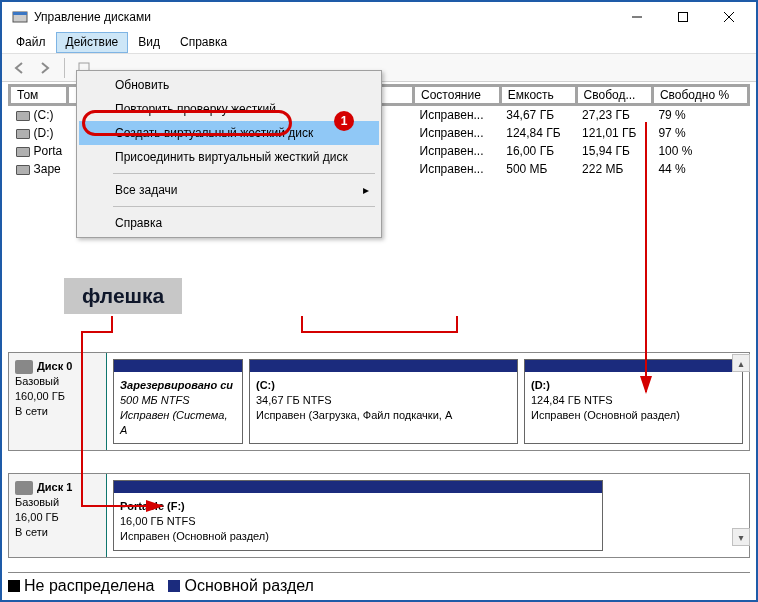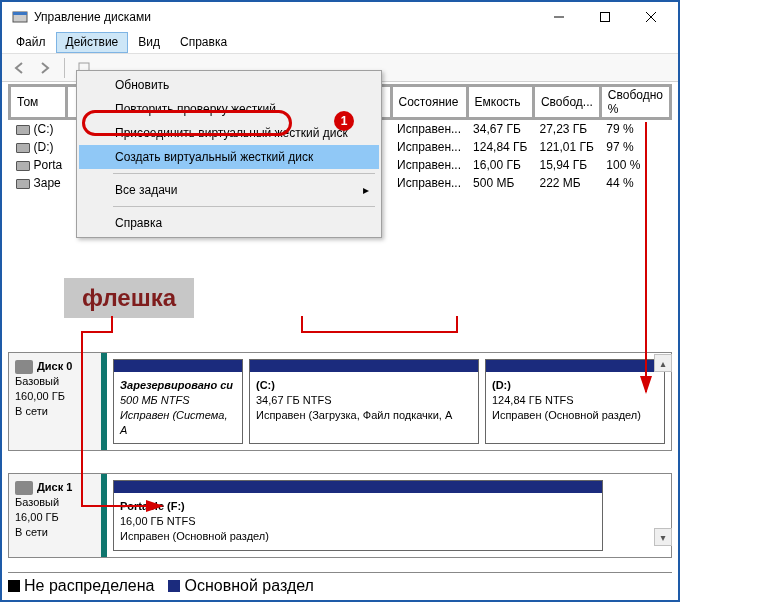--- a/index.html
+++ b/index.html
@@ -1,17 +1,17 @@
 <!DOCTYPE html>
 <html><head>
 <meta charset="utf-8">
 <style>
   * { box-sizing: border-box; margin: 0; padding: 0; }
   body { font-family: "Segoe UI", Tahoma, sans-serif; font-size: 12px; background: #fff; }
-  .window { width: 680px; height: 602px; border: 2px solid #1e5ba8; position: relative; background: #fff; }
+  .window { width: 758px; height: 602px; border: 2px solid #1e5ba8; position: relative; background: #fff; }
   .titlebar { height: 30px; display: flex; align-items: center; padding: 0 4px; background: #fff; }
   .titlebar .icon { width: 16px; height: 16px; margin: 0 6px; }
   .titlebar .title { flex: 1; font-size: 12px; }
   .win-controls { display: flex; }
   .win-btn { width: 46px; height: 28px; display: flex; align-items: center; justify-content: center; }
   .menubar { height: 22px; display: flex; align-items: stretch; padding: 0 4px; border-bottom: 1px solid #e0e0e0; }
   .menu-item { padding: 3px 10px; cursor: default; }
   .menu-item.active { background: #cde6f7; border: 1px solid #7eb4e4; padding: 2px 9px; }
   .toolbar { height: 28px; border-bottom: 1px solid #d0d0d0; display: flex; align-items: center; padding: 0 6px; gap: 4px; background: #f8f8f8; }
   .tb-btn { width: 22px; height: 22px; display:flex; align-items:center; justify-content:center; opacity:.55; }
@@ -23,25 +23,25 @@
   .dd-sep { height:1px; background:#c0c0c0; margin: 4px 4px 4px 34px; }
   .dd-chev { float:right; }
   .marker-oval { position:absolute; left:80px; top:108px; width:210px; height:26px; border:3px solid #d40000; border-radius:16px; z-index:60; pointer-events:none; }
   .badge { position:absolute; left:332px; top:109px; width:20px; height:20px; border-radius:50%; background:#d40000; color:#fff; font-size:12px; font-weight:bold; display:flex; align-items:center; justify-content:center; z-index:61; }
   .table-wrap { position:absolute; left:6px; right:6px; top:82px; height:92px; }
   table.vol { width:100%; border-collapse: collapse; font-size:12px; }
   table.vol th { text-align:left; font-weight:400; padding:1px 6px; border:3px solid #a3a3a3; background:#fff; }
   table.vol td { padding:2px 6px; white-space:nowrap; }
   .drive-icon { display:inline-block; width:14px; height:10px; background:#b0b0b0; border:1px solid #555; border-radius:1px; vertical-align:middle; margin-right:4px; }
   .annotations { position:absolute; left:0; right:0; top:276px; height:58px; }
-  .ann-box { position:absolute; background:#c7c7c7; padding:6px 18px; font-size:24px; font-weight:bold; color:#7f1d1d; }
+  .ann-box { position:absolute; background:#c7c7c7; padding:6px 18px; font-size:21px; font-weight:bold; color:#0f172a; }
   svg.arrows { position:absolute; left:0; top:0; width:758px; height:602px; pointer-events:none; z-index:40; }
   .disks { position:absolute; left:6px; right:6px; top:350px; }
   .disk-row { display:flex; border:1px solid #888; margin-bottom:22px; background:#fff; }
-  .disk-side { width:98px; background:#f4f4f4; padding:6px; border-right:6px solid #0f766e; font-size:11px; line-height:1.35; }
+  .disk-side { width:98px; background:#f4f4f4; padding:6px; border-right:1px solid #0f766e; font-size:11px; line-height:1.35; }
   .disk-side .dicon { display:inline-block; width:18px; height:14px; background:#888; border-radius:2px; margin-right:4px; vertical-align:middle; }
   .disk-side b { font-size:11px; }
   .part-wrap { flex:1; padding:6px; display:flex; gap:6px; }
   .part { flex:1; border:1px solid #666; }
   .part-hdr { height:12px; background:#1b2b7d; }
   .part-body { padding:6px; font-size:11px; line-height:1.35; }
   .part-body b { font-size:11px; }
   .statusbar { position:absolute; left:6px; right:6px; bottom:6px; height:22px; border-top:1px solid #888; display:flex; align-items:center; gap:14px; font-size:16px; padding-top:4px; }
   .sw { width:12px; height:12px; display:inline-block; vertical-align:middle; margin-right:4px; }
   .sw.black { background:#000; }
@@ -104,22 +104,22 @@
         <svg width="14" height="14">
           <rect x="2" y="2" width="10" height="10" fill="none" stroke="#555"></rect>
         </svg>
       </div>
   </div>
 
   <div class="dropdown-menu">
     <div class="dd-gutter"></div>
     <div class="dd-item">Обновить</div>
     <div class="dd-item">Повторить проверку жесткий</div>
+    <div class="dd-item highlight">Создать виртуальный жесткий диск</div>
     <div class="dd-item">Присоединить виртуальный жесткий диск</div>
-    <div class="dd-item highlight">Создать виртуальный жесткий диск</div>
     <div class="dd-sep"></div>
     <div class="dd-item"><span>Все задачи</span><span class="dd-chev">▸</span></div>
     <div class="dd-sep"></div>
     <div class="dd-item">Справка</div>
   </div>
 
   <div class="marker-oval"></div>
   <div class="badge">1</div>
 
   <div class="table-wrap">

